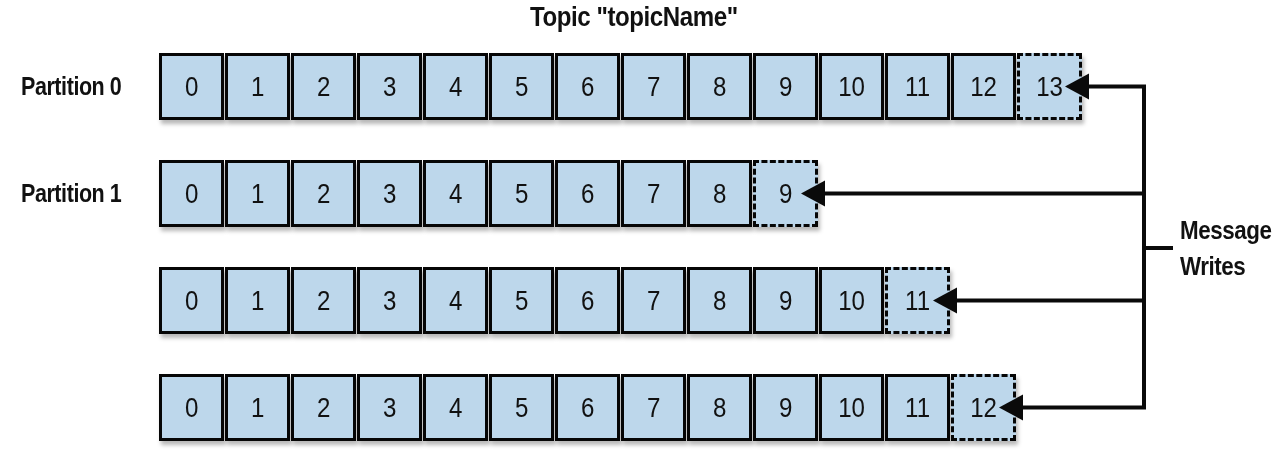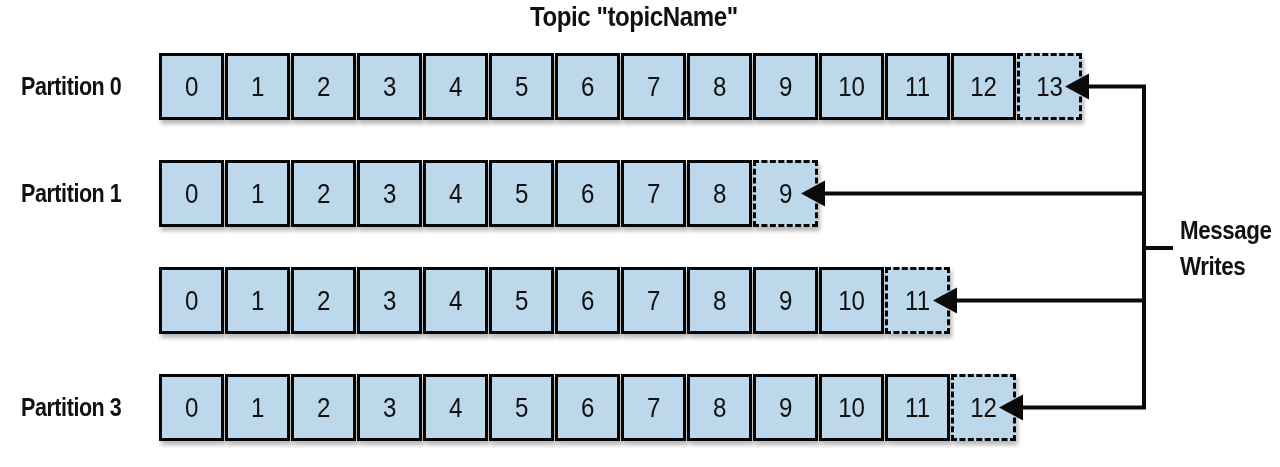--- a/index.html
+++ b/index.html
@@ -224,23 +224,20 @@
           </div>
           <div class="cell">
             <span class="cond">10</span>
           </div>
           <div class="cell next">
             <span class="cond">11</span>
           </div>
         </div>
       </div>
       <div class="partition-row" style="top: 374px;">
-        <div class="partition-label">
-          <span class="cond">Partition 3</span>
-        </div>
         <div class="cells">
           <div class="cell">
             <span class="cond">0</span>
           </div>
           <div class="cell">
             <span class="cond">1</span>
           </div>
           <div class="cell">
             <span class="cond">2</span>
           </div>

